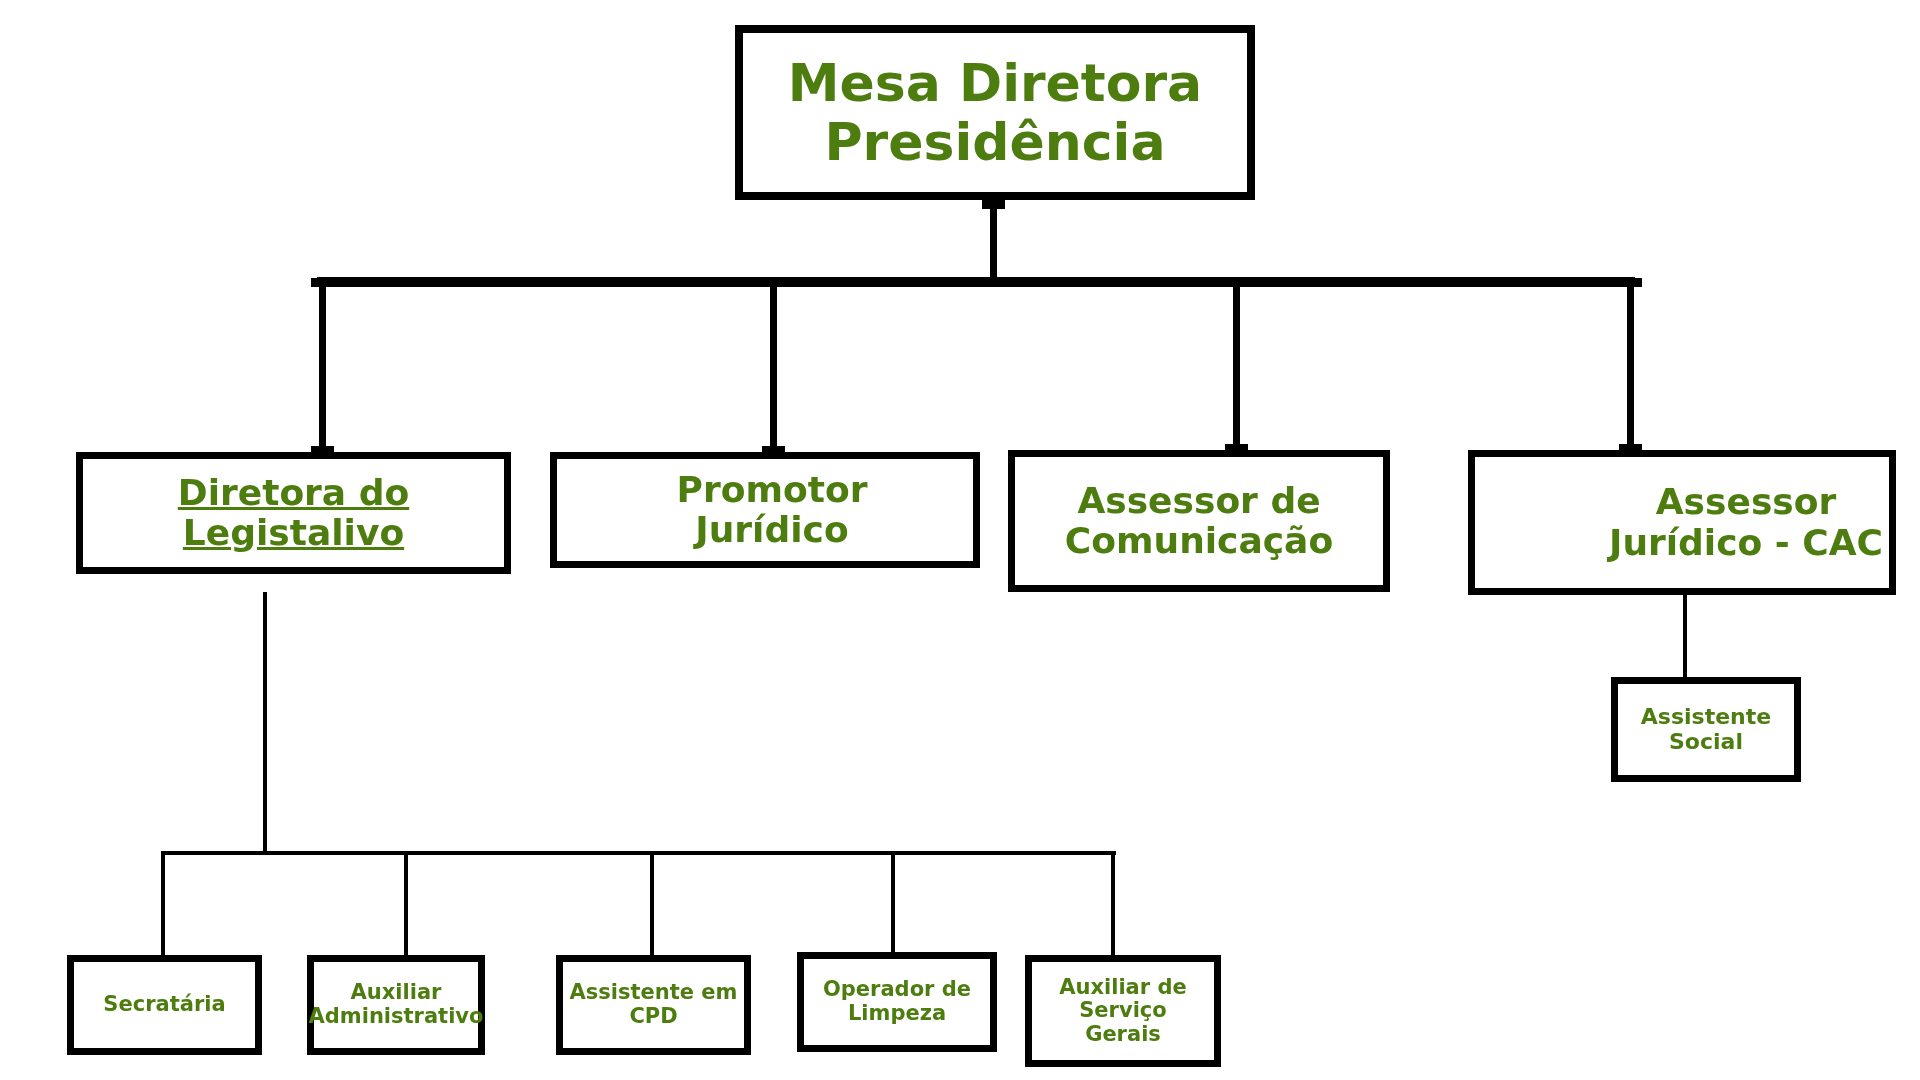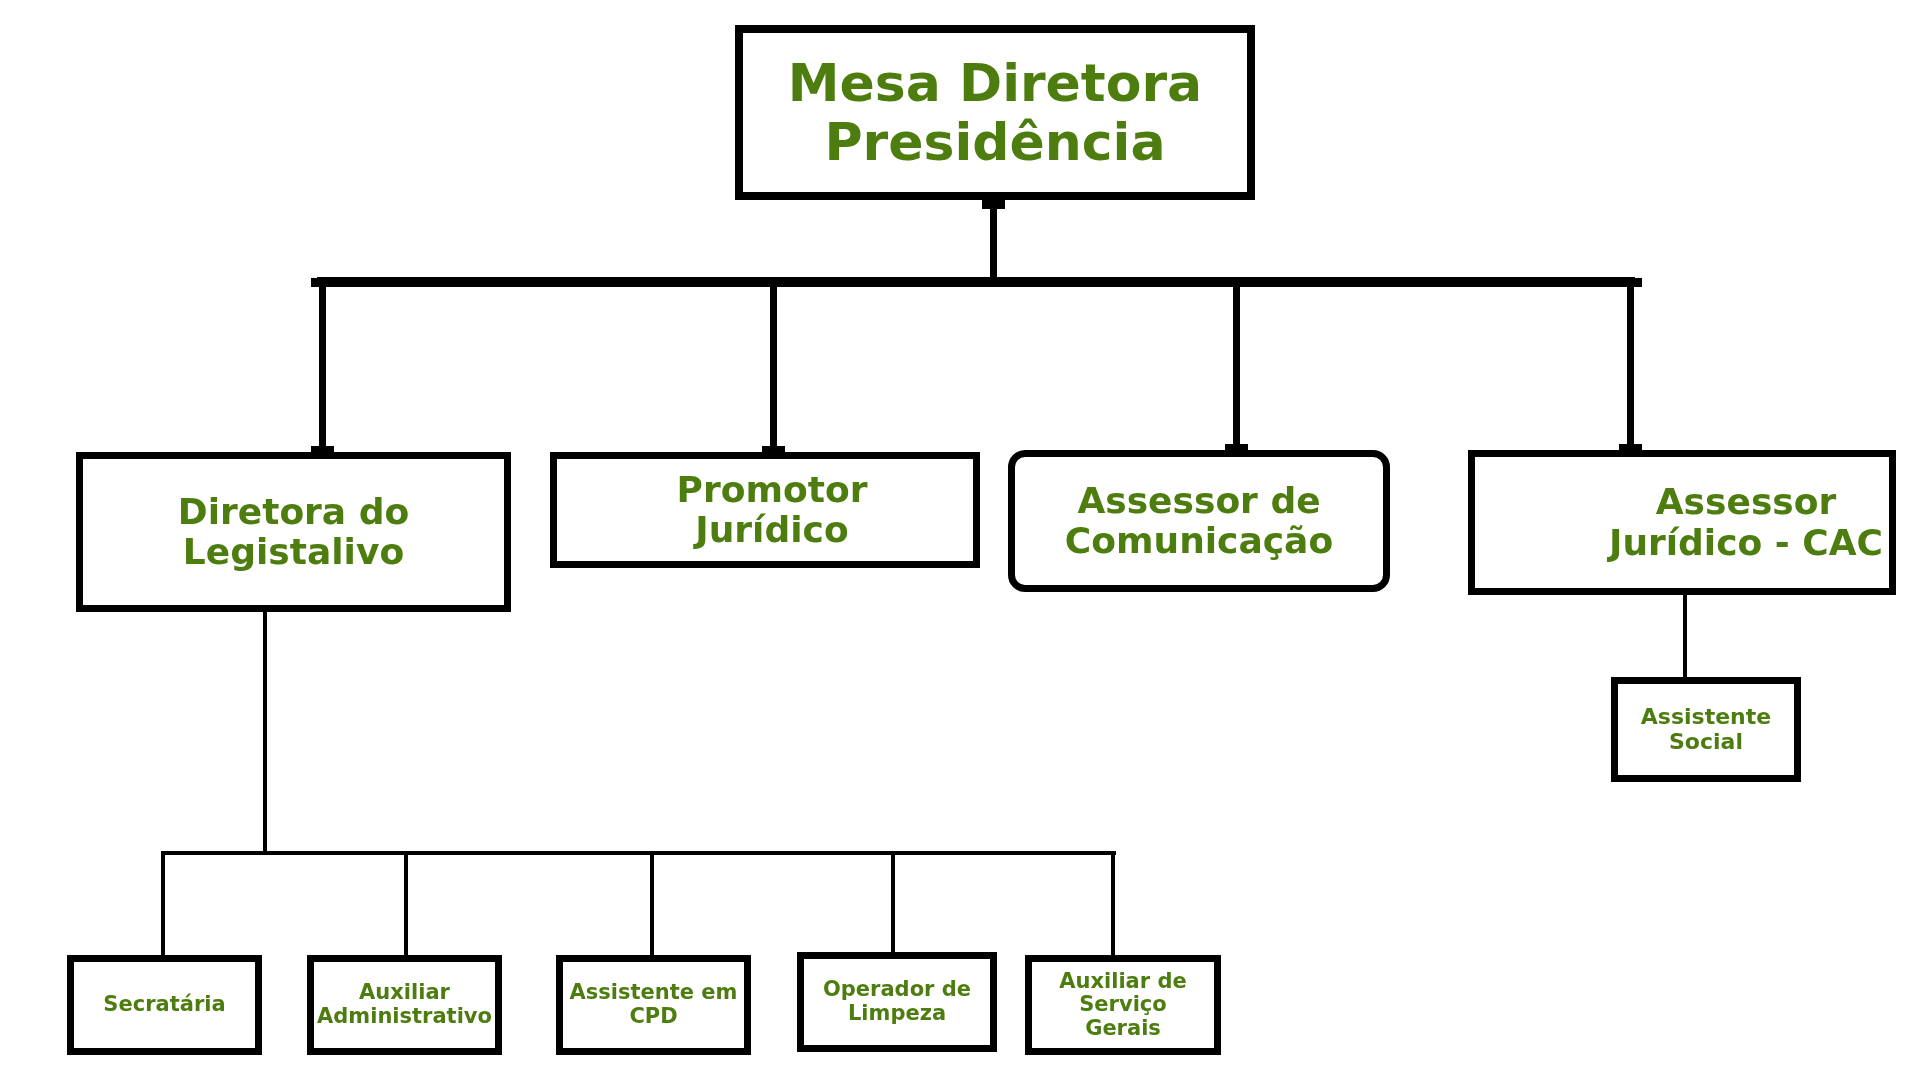--- a/index.html
+++ b/index.html
@@ -97,62 +97,62 @@
         <rect x="1111.5" y="853" width="3" height="102" fill="#000000"></rect>
         <rect x="1683.5" y="595" width="3" height="82" fill="#000000"></rect>
       </g>
   </svg>
 
   <div class="node-box level-0" style="left: 735px; top: 25px; width: 520px; height: 175px;">
     <span class="node-label">Mesa Diretora
 Presidência</span>
   </div>
 
-  <div class="node-box level-1" style="left: 76px; top: 452px; width: 435px; height: 160px;">
+  <div class="node-box level-1" style="left: 76px; top: 452px; width: 435px; height: 122px; text-decoration: underline;">
     <span class="node-label">Diretora do
 Legistalivo</span>
   </div>
 
   <div class="node-box level-1" style="left: 550px; top: 452px; width: 430px; height: 116px; padding-left: 14px;">
     <span class="node-label">Promotor
 Jurídico</span>
   </div>
 
-  <div class="node-box level-1" style="left: 1008px; top: 450px; width: 382px; height: 142px; border-radius: 17px;">
+  <div class="node-box level-1" style="left: 1008px; top: 450px; width: 382px; height: 142px;">
     <span class="node-label">Assessor de
 Comunicação</span>
   </div>
 
   <div class="node-box level-1" style="left: 1468px; top: 450px; width: 428px; height: 145px; justify-content: flex-end;">
     <span class="node-label">Assessor
 Jurídico - CAC</span>
   </div>
 
   <div class="node-box level-2" style="left: 1590px; top: 677px; width: 190px; height: 105px; margin-left: 21px;">
     <span class="node-label">Assistente
 Social</span>
   </div>
 
   <div class="node-box level-3" style="left: 67px; top: 955px; width: 195px; height: 100px;">
     <span class="node-label">Secratária</span>
   </div>
 
-  <div class="node-box level-3" style="left: 307px; top: 955px; width: 195px; height: 100px;">
+  <div class="node-box level-3" style="left: 307px; top: 955px; width: 178px; height: 100px;">
     <span class="node-label">Auxiliar
 Administrativo</span>
   </div>
 
   <div class="node-box level-3" style="left: 556px; top: 955px; width: 195px; height: 100px;">
     <span class="node-label">Assistente em
 CPD</span>
   </div>
 
   <div class="node-box level-3" style="left: 797px; top: 952px; width: 200px; height: 100px;">
     <span class="node-label">Operador de
 Limpeza</span>
   </div>
 
-  <div class="node-box level-3" style="left: 1025px; top: 955px; width: 196px; height: 100px;">
+  <div class="node-box level-3" style="left: 1025px; top: 955px; width: 196px; height: 112px;">
     <span class="node-label">Auxiliar de
 Serviço Gerais</span>
   </div>
 
 </div>
 
 </body></html>

